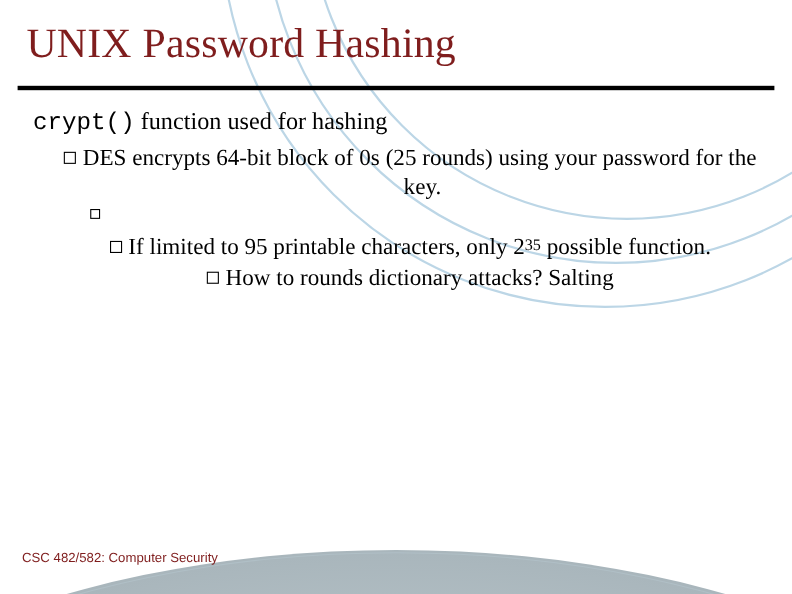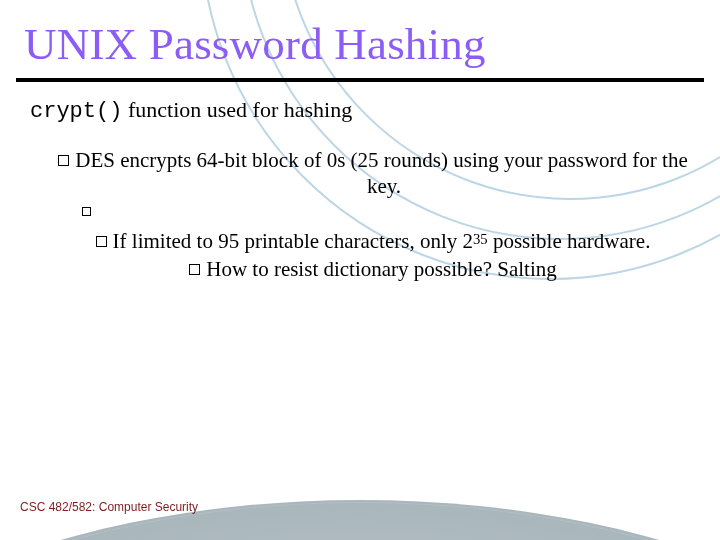--- a/index.html
+++ b/index.html
@@ -61,43 +61,43 @@
     width: 1180px;
     height: 590px;
     border-radius: 50%;
     border: 1.5px solid #b0bfc6;
     pointer-events: none;
   }
   .title {
     position: absolute;
     top: 18px;
     left: 24px;
-    font-size: 45px;
+    font-size: 38px;
     font-weight: 400;
-    color: #8b5cf6;
+    color: #7f1d1d;
     letter-spacing: 0.2px;
   }
   .title-rule {
     position: absolute;
     top: 78px;
     left: 16px;
     width: 688px;
     height: 4px;
     background: #000;
   }
   .content {
     position: absolute;
     top: 96px;
     left: 30px;
     right: 30px;
     font-size: 22px;
     line-height: 1.25;
   }
   .crypt-line {
-    margin-bottom: 21px;
+    margin-bottom: 4px;
   }
   .mono {
     font-family: 'Courier New', monospace;
     font-size: 22px;
   }
   .lvl1 {
     margin-left: 26px;
     text-indent: -22px;
     padding-left: 22px;
     font-size: 21px;
@@ -160,21 +160,21 @@
   <div class="lvl1">
     <span class="bullet-sq"></span><span>DES encrypts 64-bit block of 0s (25 rounds) using your password for the key.</span>
   </div>
 
   <div class="lvl2">
     <span class="bullet-sq sm"></span>
   </div>
 
 
   <div class="lvl1">
-    <span class="bullet-sq"></span><span>If limited to 95 printable characters, only 2</span><span class="sup">35</span><span> possible hardware.</span>
+    <span class="bullet-sq"></span><span>If limited to 95 printable characters, only 2</span><span class="sup">35</span><span> possible function.</span>
   </div>
 
   <div class="lvl1">
-    <span class="bullet-sq"></span><span>How to resist dictionary possible?  Salting</span>
+    <span class="bullet-sq"></span><span>How to rounds dictionary attacks?  Salting</span>
   </div>
 </div>
 
 <div class="footer">CSC 482/582: Computer Security</div>
 
 </body></html>

